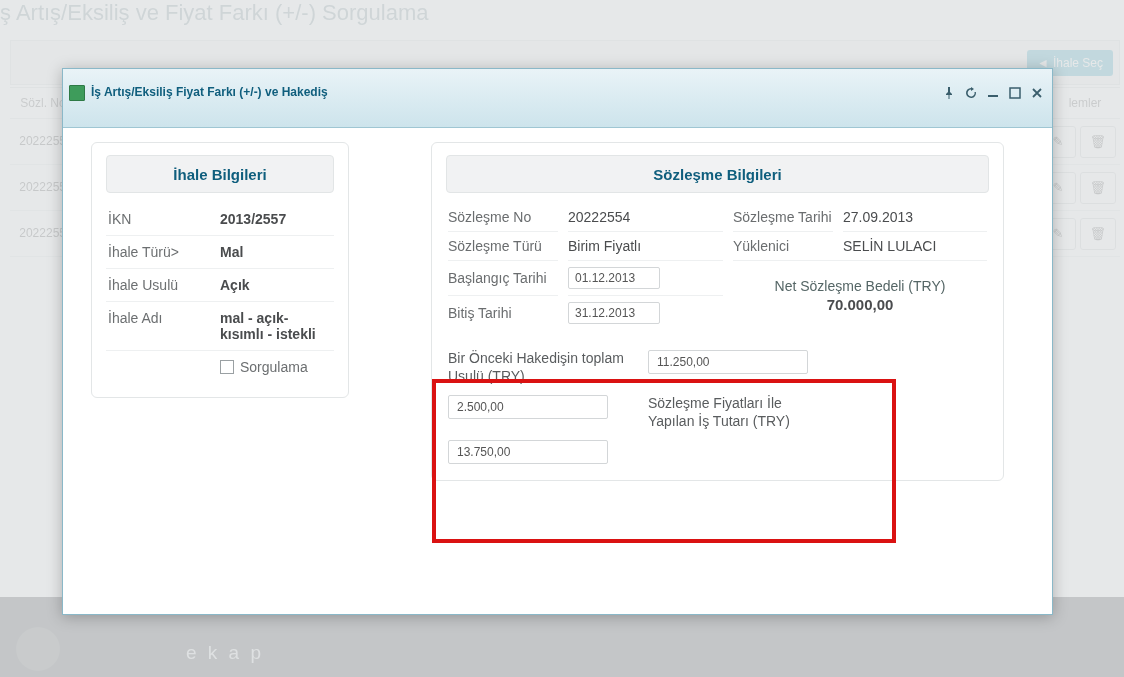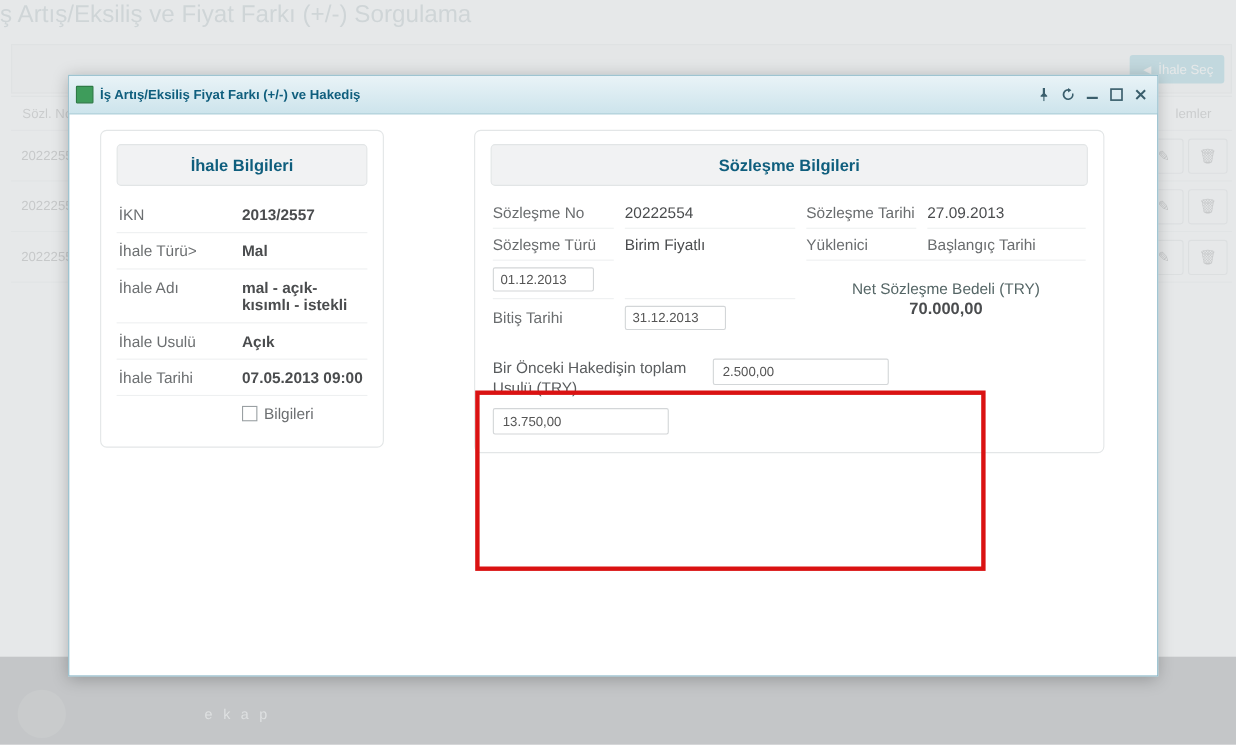--- a/index.html
+++ b/index.html
@@ -13,25 +13,25 @@
 .bg .table .hdr{display:flex;height:30px;align-items:center;border-bottom:1px solid #e2e5e6;color:#777;font-size:12px}
 .bg .table .hdr .c1{width:66px;text-align:center}
 .bg .table .hdr .sp{flex:1}
 .bg .table .hdr .c2{width:70px;text-align:center}
 .bg .table .row{display:flex;align-items:center;height:45px;border-bottom:1px solid #e6e9ea}
 .bg .table .row .c1{width:66px;text-align:right;padding-right:6px;font-size:12px;color:#666;line-height:1.15}
 .bg .table .row .sp{flex:1}
 .bg .table .row .act{width:34px;height:30px;border:1px solid #cfd3d5;border-radius:3px;margin-right:4px;display:flex;align-items:center;justify-content:center;color:#666}
 .bg .footer{position:absolute;left:0;right:0;bottom:0;height:80px;background:#57585a;color:#bfc2c3}
 .bg .footer .avatar{position:absolute;left:16px;top:30px;width:44px;height:44px;border-radius:50%;background:#6e6f71}
-.bg .footer .logo{position:absolute;left:186px;top:45px;font-size:13px;letter-spacing:3px;color:#d9dadb}
+.bg .footer .logo{position:absolute;left:186px;top:45px;font-size:19px;letter-spacing:3px;color:#d9dadb}
 
 .dimmer{position:absolute;inset:0;background:rgba(210,214,215,.55)}
 .modal{position:absolute;left:62px;top:68px;width:989px;height:545px;background:#fff;border:1px solid #8ab8c8;box-shadow:0 2px 14px rgba(0,0,0,.25)}
-.modal .titlebar{height:26px;background:linear-gradient(#e9f3f7,#cde4ec);display:flex;align-items:center;padding:4px 6px;border-bottom:1px solid #9fc6d3}
+.modal .titlebar{height:26px;background:linear-gradient(#e9f3f7,#cde4ec);display:flex;align-items:flex-start;padding:16px 6px;border-bottom:1px solid #9fc6d3}
 .modal .titlebar .ticon{width:14px;height:14px;background:#3e9c5b;border:1px solid #2e7a46;margin-right:6px;border-radius:1px}
 .modal .titlebar .ttxt{flex:1;font-size:12px;font-weight:700;color:#0f5e7d}
 .modal .titlebar .wbtn{width:18px;height:16px;margin-left:4px;display:flex;align-items:center;justify-content:center;color:#3a5e6c;cursor:pointer}
 .modal .titlebar .wbtn svg{display:block}
 .modal .body{position:relative;padding:14px 22px}
 .panel{background:#fff;border:1px solid #e3e6e7;border-radius:6px;box-sizing:border-box}
 .panel .phdr{margin:12px 14px 0;background:#f1f2f3;border:1px solid #e2e5e6;border-radius:4px;height:36px;display:flex;align-items:center;justify-content:center;color:#0f5e7d;font-weight:700;font-size:15px}
 .panel .ptable{padding:10px 14px 14px}
 .kv{display:flex;align-items:flex-start;border-top:1px solid #eef0f1;padding:8px 2px}
 .kv:first-child{border-top:none}
@@ -141,66 +141,65 @@
       <div class="ptable">
         <div class="kv">
               <div class="k">İKN</div>
               <div class="v">2013/2557</div>
             </div>
         <div class="kv">
               <div class="k">İhale Türü&gt;</div>
               <div class="v">Mal</div>
             </div>
         <div class="kv">
+              <div class="k">İhale Usulü</div>
+              <div class="v">Açık</div>
+            </div>
+        <div class="kv">
               <div class="k">İhale Adı</div>
               <div class="v">mal - açık- kısımlı - istekli</div>
             </div>
         <div class="kv">
-              <div class="k">İhale Usulü</div>
-              <div class="v">Açık</div>
-            </div>
-        <div class="kv">
-              <div class="k">İhale Tarihi</div>
-              <div class="v">07.05.2013 09:00</div>
-            </div>
-        <div class="kv">
               <div class="k"></div>
-              <div class="v" style="font-weight:400;color:#6c6f71"><span class="chk"></span><span>Bilgileri</span></div>
+              <div class="v" style="font-weight:400;color:#6c6f71"><span class="chk"></span><span>Sorgulama</span></div>
             </div>
       </div>
     </div>
 
     <div class="panel rightPanel">
       <div class="phdr">Sözleşme Bilgileri</div>
 
       <div class="rgrid">
 
         <div class="lbl cell noTop">Sözleşme No</div>
         <div class="valB cell noTop">20222554</div>
         <div class="lbl cell noTop">Sözleşme Tarihi</div>
         <div class="valB cell noTop">27.09.2013</div>
 
         <div class="lbl cell">Sözleşme Türü</div>
         <div class="valB cell">Birim Fiyatlı</div>
         <div class="lbl cell">Yüklenici</div>
+        <div class="valB cell">SELİN LULACI</div>
 
         <div class="lbl cell">Başlangıç Tarihi</div>
         <div class="cell"><input class="inp" value="01.12.2013" style=""></div>
         <div class="cell netBox" style="grid-row:span 2">
           <div class="net-l">Net Sözleşme Bedeli (TRY)</div>
           <div class="net-v">70.000,00</div>
         </div>
 
         <div class="lbl cell">Bitiş Tarihi</div>
         <div class="cell"><input class="inp" value="31.12.2013" style=""></div>
       </div>
 
       <div class="bottom">
         <div class="bl">Bir Önceki Hakedişin toplam Usulü (TRY)</div>
+        <div><input value="11.250,00" style=""></div>
         <div><input value="2.500,00" style=""></div>
+        <div class="bl">Sözleşme Fiyatları İle Yapılan İş Tutarı (TRY)</div>
         <div><input value="13.750,00" style=""></div>
       </div>
     </div>
 
     <div class="redBox" style="left:369px;top:251px;width:456px;height:156px"></div>
 
   </div>
 </div>
 
 </div>

